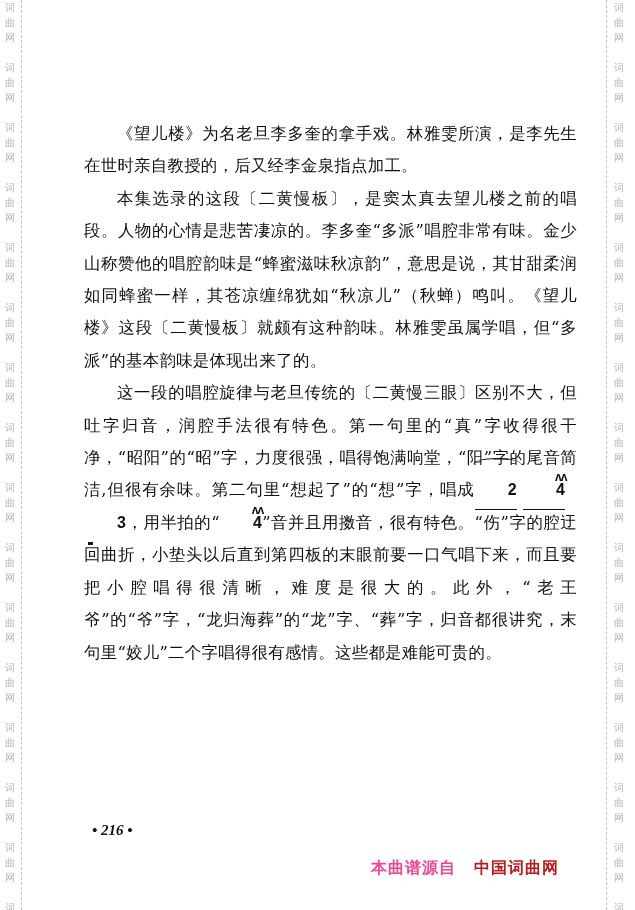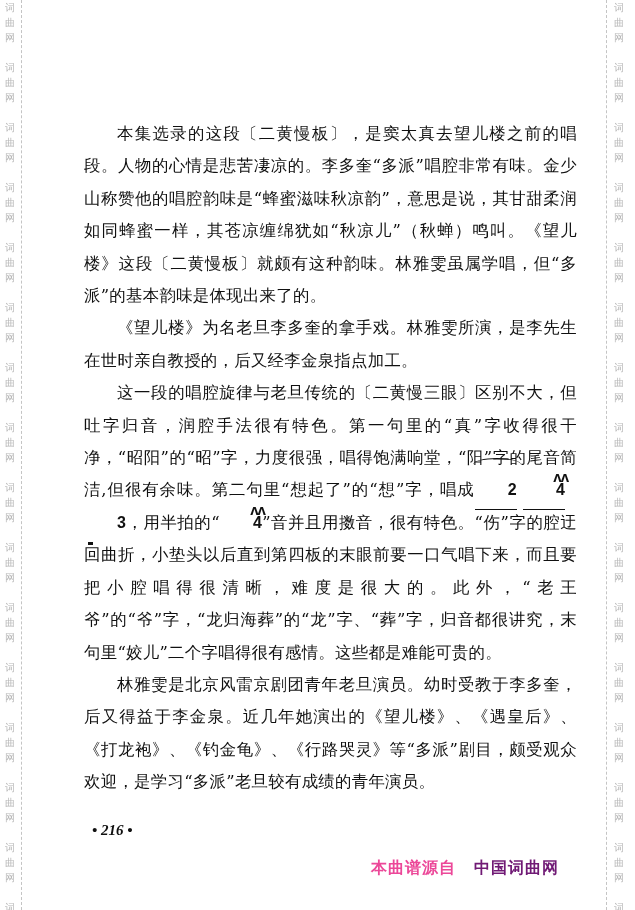--- a/index.html
+++ b/index.html
@@ -15,21 +15,21 @@
   .dash.right { left:606px; }
   .wm-group { position:absolute; left:0; width:20px; display:flex; flex-direction:column; align-items:center; }
   .wm-char { font-family:"DejaVu Sans", sans-serif; font-size:10px; line-height:15px; color:#b8b8b8; height:15px; }
   .text-area { position:absolute; left:84px; top:118px; width:493px; }
   .para { font-size:16.4px; line-height:32.4px; margin:0; text-align:justify; letter-spacing:0.3px; }
   .para.indent { text-indent:33px; }
   .notation-line { position:relative; }
   .num { font-family:"Liberation Sans", sans-serif; font-weight:bold; font-size:16px; position:relative; display:inline-block; }
   .num.ul2::after { content:""; position:absolute; left:0; right:0; bottom:-3px; border-bottom:1.5px solid #111; }
   .num.dot::after { content:""; position:absolute; left:4px; width:5px; bottom:-6px; height:3px; background:#111; }
-  .orn { position:absolute; top:-13px; left:50%; transform:translateX(-50%); font-size:15px; font-weight:bold; letter-spacing:-1px; }
+  .orn { position:absolute; top:-13px; left:50%; transform:translateX(-50%); font-size:12px; font-weight:bold; letter-spacing:-1px; }
   .slur { position:absolute; left:-2px; top:-22px; width:48px; height:12px; border-top:1.5px solid #111; border-radius:50% 50% 0 0; }
   .page-num { position:absolute; left:92px; top:822px; font-family:"Liberation Serif", serif; font-style:italic; font-weight:bold; font-size:15px; }
   .source { position:absolute; left:371px; top:858px; font-family:"DejaVu Sans", sans-serif; font-weight:bold; font-size:16px; letter-spacing:1px; white-space:nowrap; }
   .source .brand { margin-left:18px; }
 </style>
 </head>
 <body>
 
 <div class="dash left"></div>
 <div class="dash right"></div>
@@ -188,23 +188,22 @@
       <span class="wm-char" style="color: rgb(184, 184, 184);">词</span>
       <span class="wm-char" style="color: rgb(184, 184, 184);">曲</span>
       <span class="wm-char" style="color: rgb(184, 184, 184);">网</span>
     </div>
     <div class="wm-group" style="top: 900px;">
       <span class="wm-char" style="color: rgb(184, 184, 184);">词</span>
     </div>
   </div>
 
 <div class="text-area">
+  <p class="para indent">《望儿楼》为名老旦李多奎的拿手戏。林雅雯所演，是李先生在世时亲自教授的，后又经李金泉指点加工。</p>
   <p class="para indent">本集选录的这段〔二黄慢板〕，是窦太真去望儿楼之前的唱段。人物的心情是悲苦凄凉的。李多奎“多派”唱腔非常有味。金少山称赞他的唱腔韵味是“蜂蜜滋味秋凉韵”，意思是说，其甘甜柔润如同蜂蜜一样，其苍凉缠绵犹如“秋凉儿”（秋蝉）鸣叫。《望儿楼》这段〔二黄慢板〕就颇有这种韵味。林雅雯虽属学唱，但“多派”的基本韵味是体现出来了的。</p>
-  <p class="para indent">《望儿楼》为名老旦李多奎的拿手戏。林雅雯所演，是李先生在世时亲自教授的，后又经李金泉指点加工。</p>
   <p class="para indent"><span>这一段的唱腔旋律与老旦传统的〔二黄慢三眼〕区别不大，但吐字归音，润腔手法很有特色。第一句里的“真”字收得很干净，“昭阳”的“昭”字，力度很强，唱得饱满响堂，“阳”字的尾音简洁,但很有余味。第二句里“想起了”的“想”字，唱成</span><span class="notation-line"><span class="slur"></span><span class="num ul2"><span>2</span></span>&nbsp;<span class="num ul2"><span class="orn">ʌʌ</span><span>4</span></span>&nbsp;&nbsp;<span class="num dot"><span>3</span></span></span><span>，用半拍的“</span><span class="num"><span class="orn">ʌʌ</span><span>4</span></span><span>”音并且用擞音，很有特色。“伤”字的腔迂回曲折，小垫头以后直到第四板的末眼前要一口气唱下来，而且要把小腔唱得很清晰，难度是很大的。此外，“老王爷”的“爷”字，“龙归海葬”的“龙”字、“葬”字，归音都很讲究，末句里“姣儿”二个字唱得很有感情。这些都是难能可贵的。</span></p>
-  <p class="para indent">林雅雯是北京风雷京剧团青年老旦演员。幼时受教于李多奎，后又得益于李金泉。近几年她演出的《望儿楼》、《遇皇后》、《打龙袍》、《钓金龟》、《行路哭灵》等“多派”剧目，颇受观众欢迎，是学习“多派”老旦较有成绩的青年演员。</p>
 </div>
 
 <div class="page-num">• 216 •</div>
 
 <div class="source">
-  <span class="label" style="color: #ec4899;">本曲谱源自</span><span class="brand" style="color: #701a75;">中国词曲网</span>
+  <span class="label" style="color: #ec4899;">本曲谱源自</span><span class="brand" style="color: #b91c1c;">中国词曲网</span>
 </div>
 
 </body></html>

